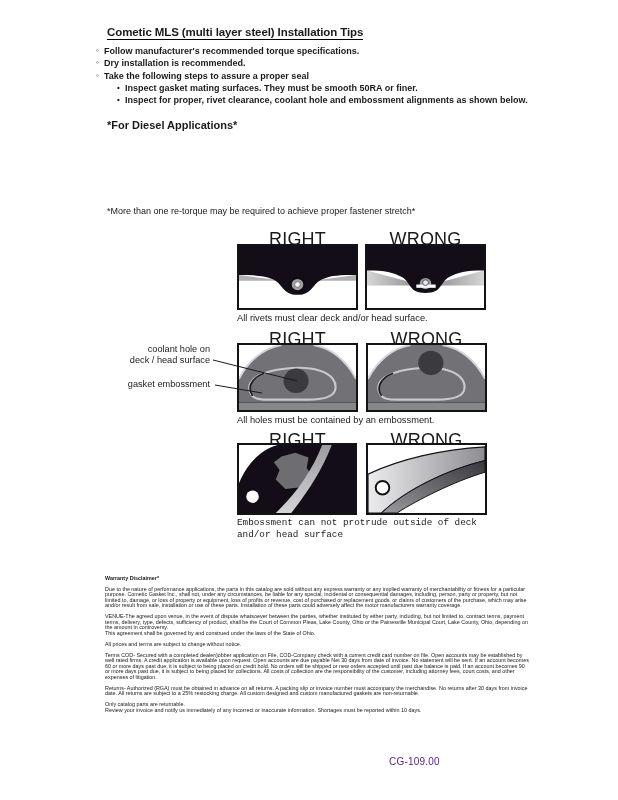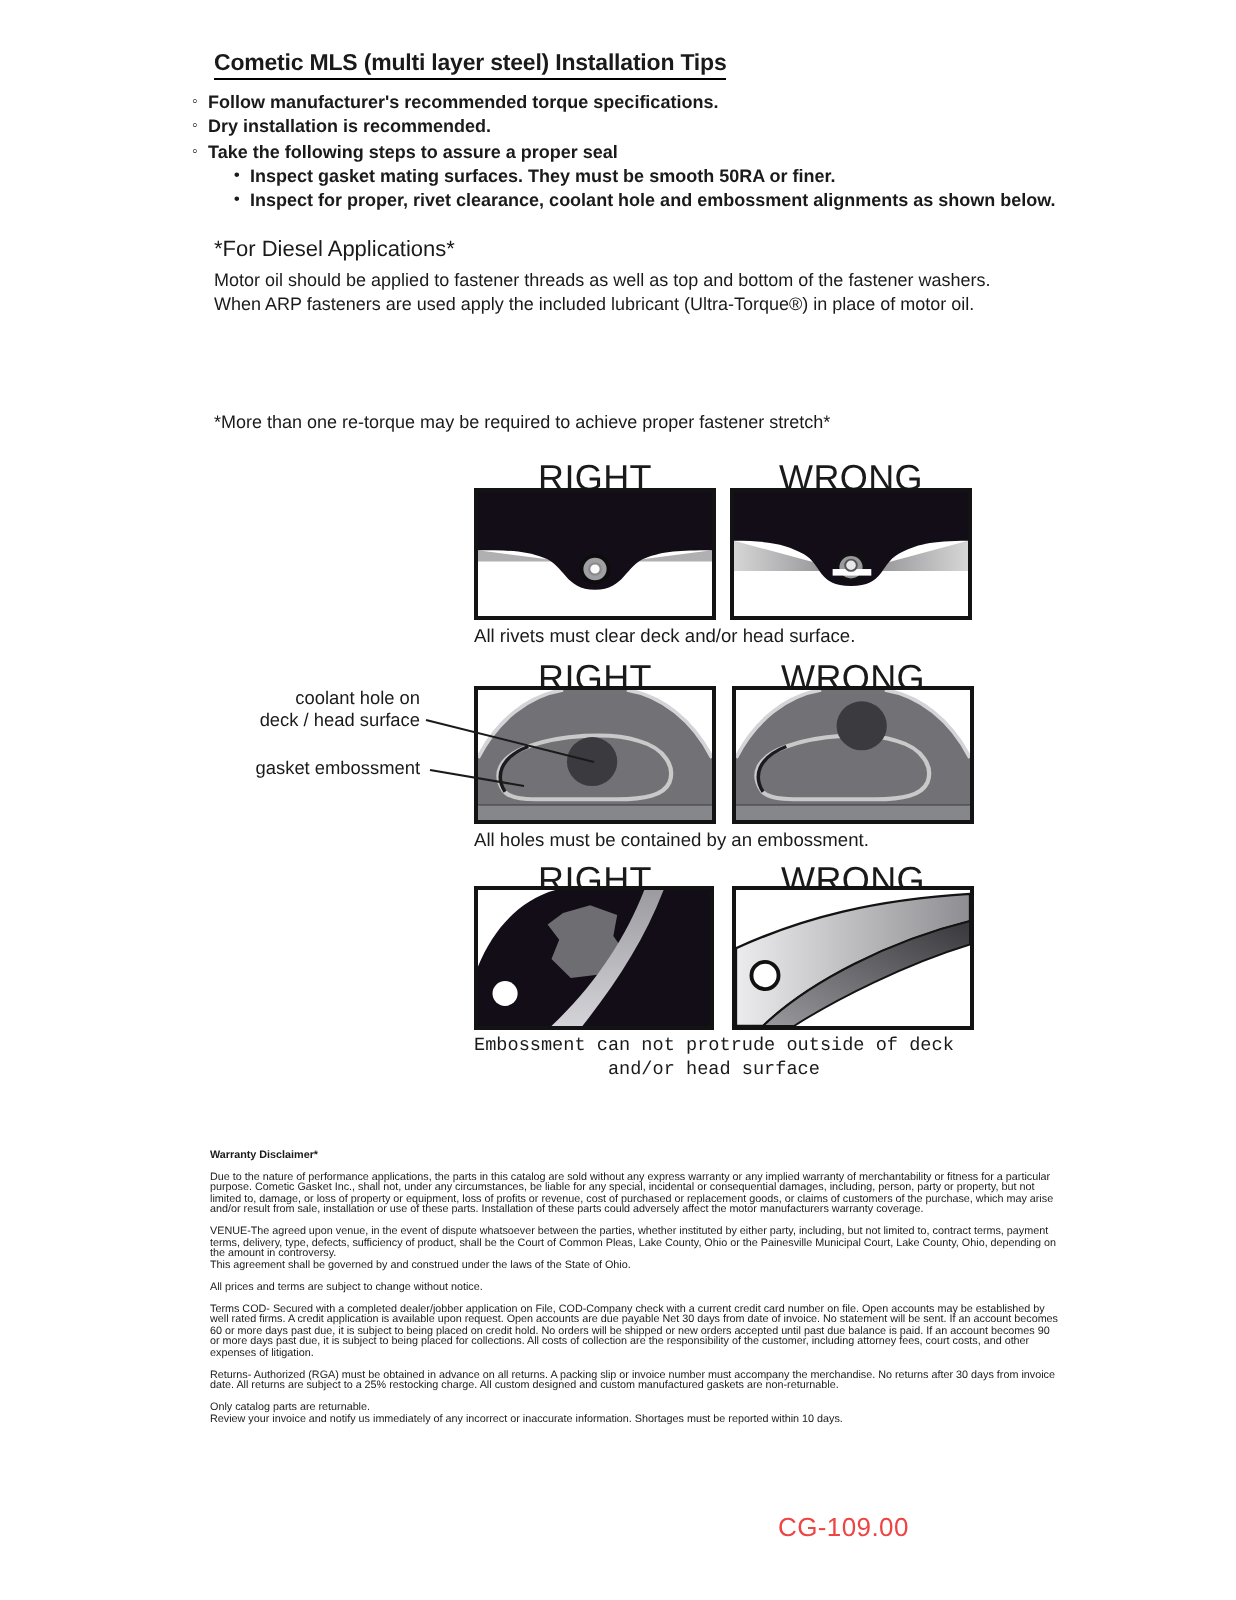--- a/index.html
+++ b/index.html
@@ -9,50 +9,48 @@
   }
   .abs{position:absolute;}
   .title{
     font-size:11.5px;font-weight:bold;letter-spacing:-0.1px;
     border-bottom:1.6px solid #000;padding-bottom:1px;white-space:nowrap;
   }
   .bullets{font-size:9px;line-height:12.3px;}
   .bline{white-space:nowrap;font-weight:bold;}
   .bmark{display:inline-block;width:8px;font-size:8px;vertical-align:top;line-height:12.3px;}
   .sub{margin-left:21px;}
-  .h-bold{font-size:11px;font-weight:normal;white-space:nowrap;}
+  .h-bold{font-size:11px;font-weight:bold;white-space:nowrap;}
   .para{font-size:9px;line-height:11.8px;white-space:pre-line;width:470px;}
   .dg-head{font-size:18px;font-weight:400;text-align:center;letter-spacing:0.2px;}
   .dg-box{border:2px solid #131313;background:#fff;}
   .dg-box svg{display:block;}
-  .caption{font-size:9.3px;line-height:11.5px;white-space:pre-line;text-align:center;}
+  .caption{font-size:9.3px;line-height:11.5px;white-space:pre-line;}
   .pointer-label{font-size:9.2px;line-height:10.5px;text-align:right;white-space:pre-line;}
   .legal{width:424px;font-size:5.4px;line-height:5.5px;}
   .legal h4{font-size:5.4px;margin:0 0 5px 0;}
   .legal p{margin:0 0 5.5px 0;white-space:pre-line;}
-  .footer-code{font-size:13px;color:#ef4444;letter-spacing:0.2px;}
+  .footer-code{font-size:10px;color:#4c1d95;letter-spacing:0.2px;}
 </style>
 </head>
 <body>
 
 <div id="page">
 
   <div class="abs title" style="left:107px;top:26px;">Cometic MLS (multi layer steel) Installation Tips</div>
 
   <div class="abs bullets" style="left:96px;top:45px;">
     <div class="bline"><span class="bmark">◦</span><span>Follow manufacturer's recommended torque specifications.</span></div>
     <div class="bline"><span class="bmark">◦</span><span>Dry installation is recommended.</span></div>
     <div class="bline"><span class="bmark">◦</span><span>Take the following steps to assure a proper seal</span></div>
     <div class="bline sub"><span class="bmark">•</span><span>Inspect gasket mating surfaces.  They must be smooth 50RA or finer.</span></div>
     <div class="bline sub"><span class="bmark">•</span><span>Inspect for proper, rivet clearance, coolant hole and embossment alignments as shown below.</span></div>
   </div>
 
   <div class="abs h-bold" style="left:107px;top:119px;">*For Diesel Applications*</div>
-  <div class="abs para" style="left:107px;top:135px;">Motor oil should be applied to fastener threads as well as top and bottom of the fastener washers.
-When ARP fasteners are used apply the included lubricant (Ultra-Torque®) in place of motor oil.</div>
   <div class="abs para" style="left:107px;top:206px;">*More than one re-torque may be required to achieve proper fastener stretch*</div>
 
   <div class="abs dg-head" style="left:237px;top:229px;width:121px;">RIGHT</div>
   <div class="abs dg-head" style="left:365px;top:229px;width:121px;">WRONG</div>
 
   <div class="abs dg-box" style="left:237px;top:244px;width:117px;height:62px;">
     <svg width="117" height="62" viewBox="0 0 121 66" preserveAspectRatio="none">
       <rect width="121" height="66" fill="#ffffff"></rect>
       <polygon points="0,31 45,37 0,37" fill="#b0b0b2"></polygon>
       <polygon points="121,31 76,37 121,37" fill="#b0b0b2"></polygon>

